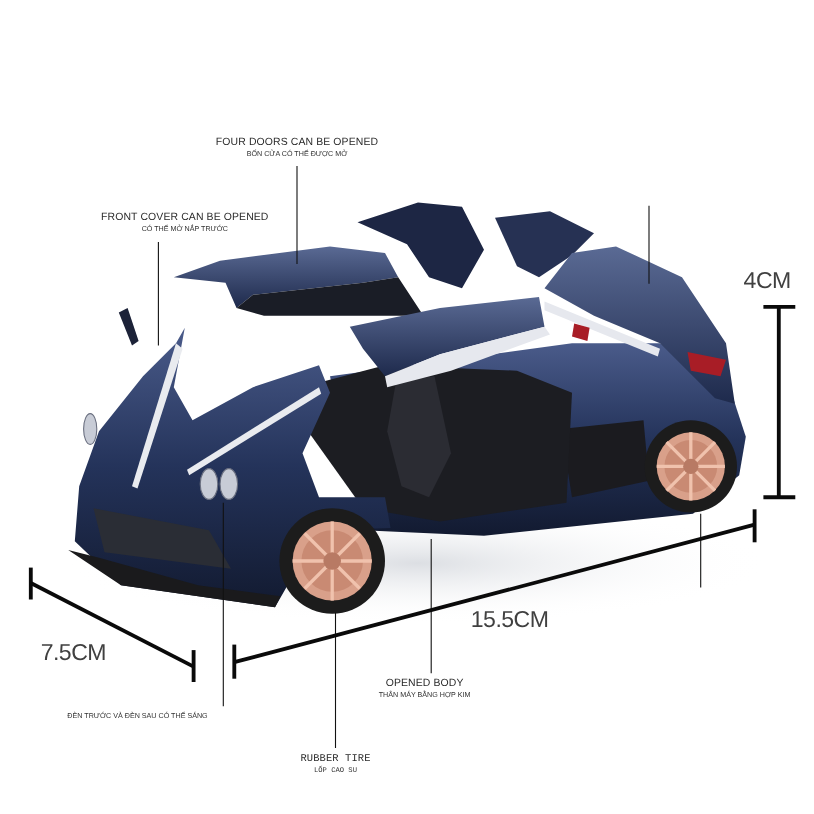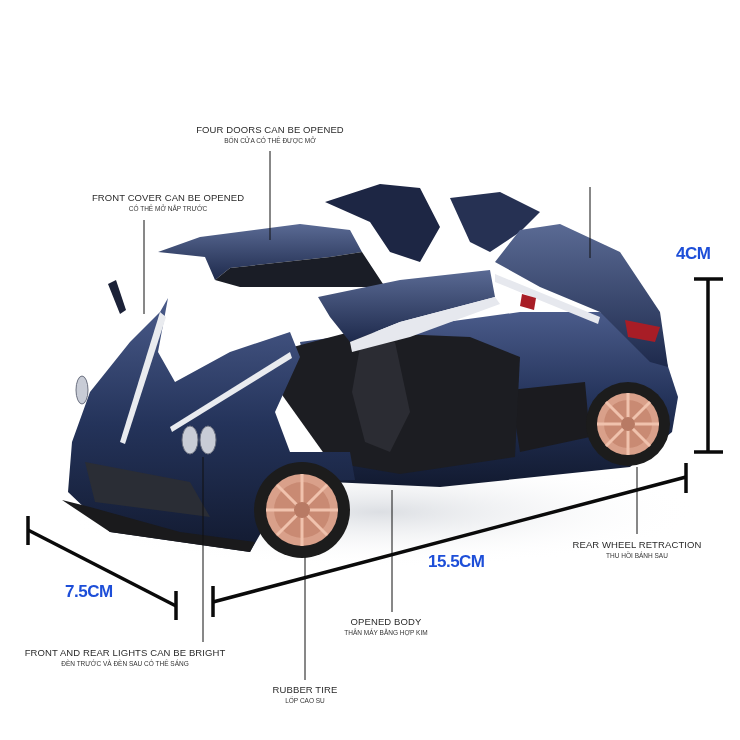--- a/index.html
+++ b/index.html
@@ -2,21 +2,21 @@
 <html><head>
   <meta charset="utf-8">
   <style>
     html, body { margin: 0; padding: 0; background: #ffffff; }
     body { width: 740px; height: 740px; position: relative; overflow: hidden; font-family: "Liberation Sans", sans-serif; }
     .stage { position: absolute; left: 0; top: 12px; width: 740px; height: 580px; }
     .stage svg { position: absolute; left: 0; top: 0; }
     .label { position: absolute; text-align: center; color: #2a2a2a; transform: translateX(-50%); white-space: nowrap; }
     .label .en { display: block; font-size: 9.5px; letter-spacing: 0.1px; line-height: 12px; }
     .label .vi { display: block; font-size: 6.5px; line-height: 9px; color: #333; }
-    .dim { position: absolute; font-size: 17px; color: #1d4ed8; letter-spacing: -0.5px; font-weight: 700; }
+    .dim { position: absolute; font-size: 21px; color: #404040; letter-spacing: -0.5px; font-weight: 400; }
   </style>
 </head>
 <body>
 
 <div class="stage">
 
   <svg width="740" height="740" viewBox="0 0 740 740">
     <defs>
       <linearGradient id="bodyGrad" x1="0" y1="0" x2="0" y2="1">
         <stop offset="0" stop-color="#4a5b8a"></stop>
@@ -130,37 +130,32 @@
     <span class="en">FOUR DOORS CAN BE OPENED</span>
     <span class="vi">BỐN CỬA CÓ THỂ ĐƯỢC MỞ</span>
   </div>
 
   <div class="label" style="left:137px; top:180px;margin-left:31px;">
     <span class="en">FRONT COVER CAN BE OPENED</span>
     <span class="vi">CÓ THỂ MỞ NẮP TRƯỚC</span>
   </div>
 
 
-  <div class="label" style="left:637px; top:527px;">
-    <span class="en">REAR WHEEL RETRACTION</span>
-    <span class="vi">THU HỒI BÁNH SAU</span>
-  </div>
 
   <div class="label" style="left:386px; top:604px;">
     <span class="en">OPENED BODY</span>
     <span class="vi">THÂN MÁY BẰNG HỢP KIM</span>
   </div>
 
   <div class="label" style="left:125px; top:635px;">
-    <span class="en">FRONT AND REAR LIGHTS CAN BE BRIGHT</span>
     <span class="vi">ĐÈN TRƯỚC VÀ ĐÈN SAU CÓ THỂ SÁNG</span>
   </div>
 
-  <div class="label" style="left:305px; top:672px;">
+  <div class="label" style="left:305px; top:672px;font-family:Liberation Mono, monospace;">
     <span class="en">RUBBER TIRE</span>
     <span class="vi">LỐP CAO SU</span>
   </div>
 
-  <div class="dim" style="left:37px; top:570px;margin-left:28px;">7.5CM</div>
+  <div class="dim" style="left:37px; top:570px;">7.5CM</div>
   <div class="dim" style="left:428px; top:540px;">15.5CM</div>
   <div class="dim" style="left:676px; top:232px;">4CM</div>
 
 </div>
 
 </body></html>

